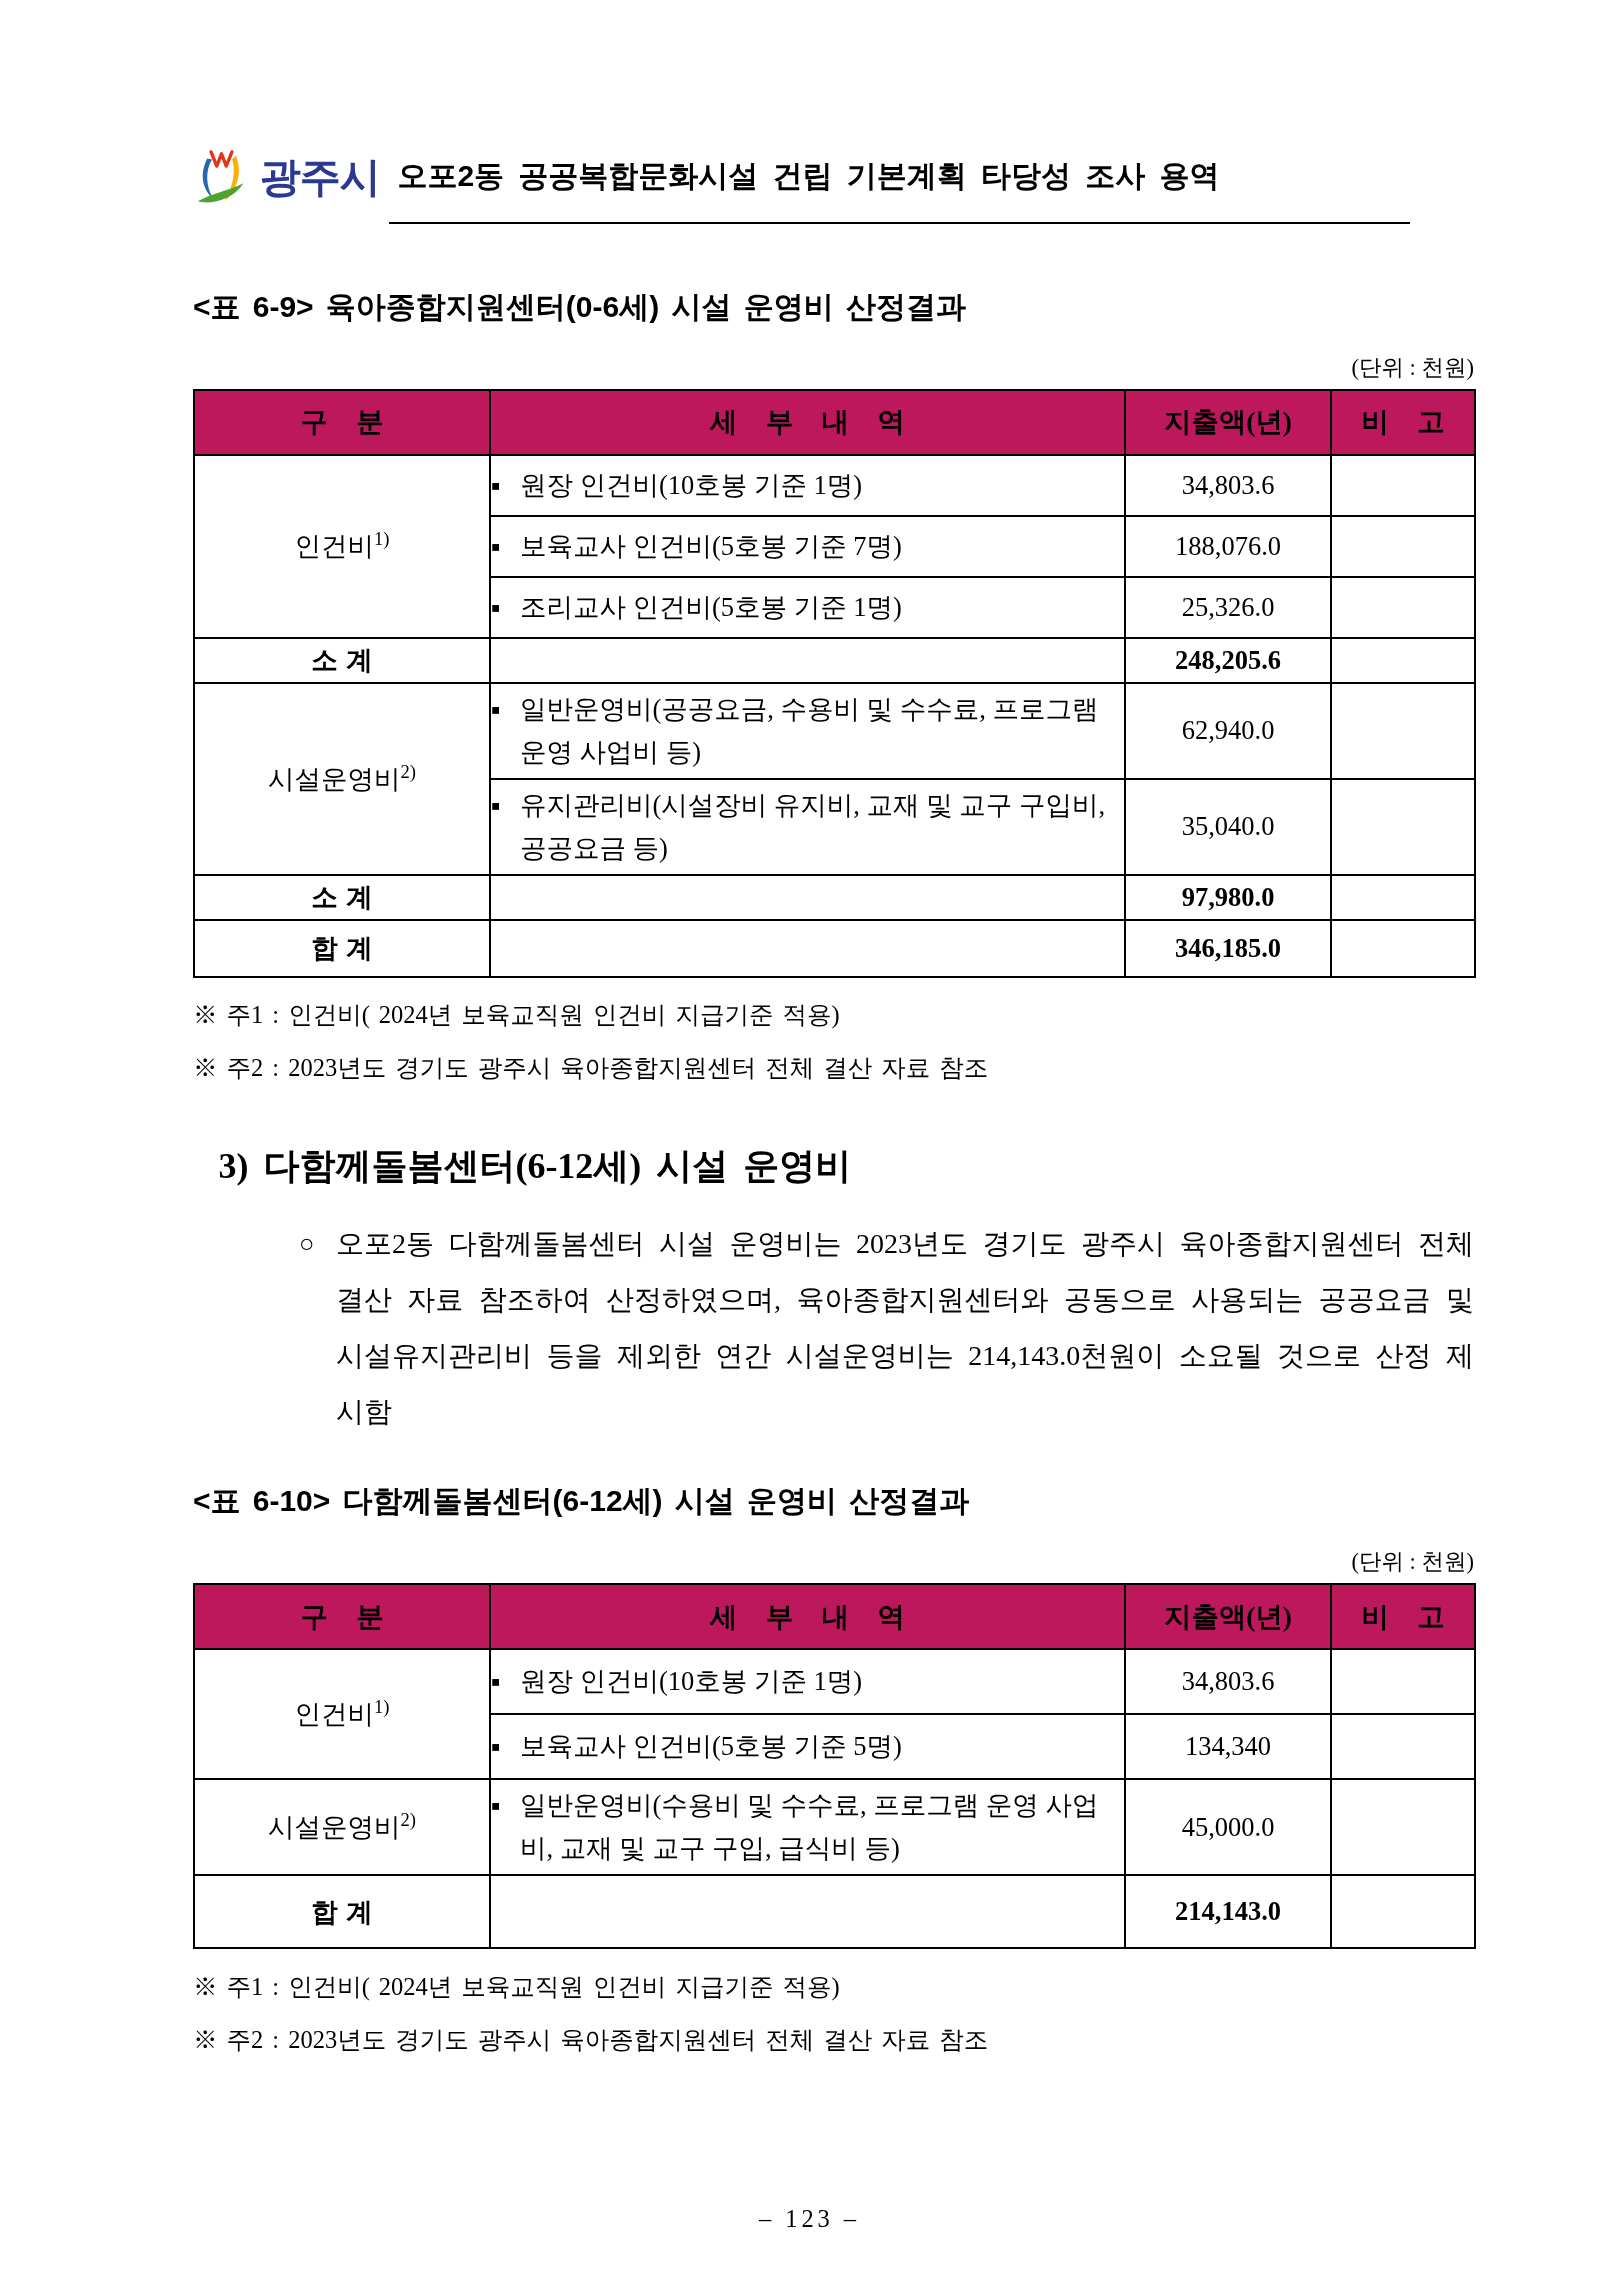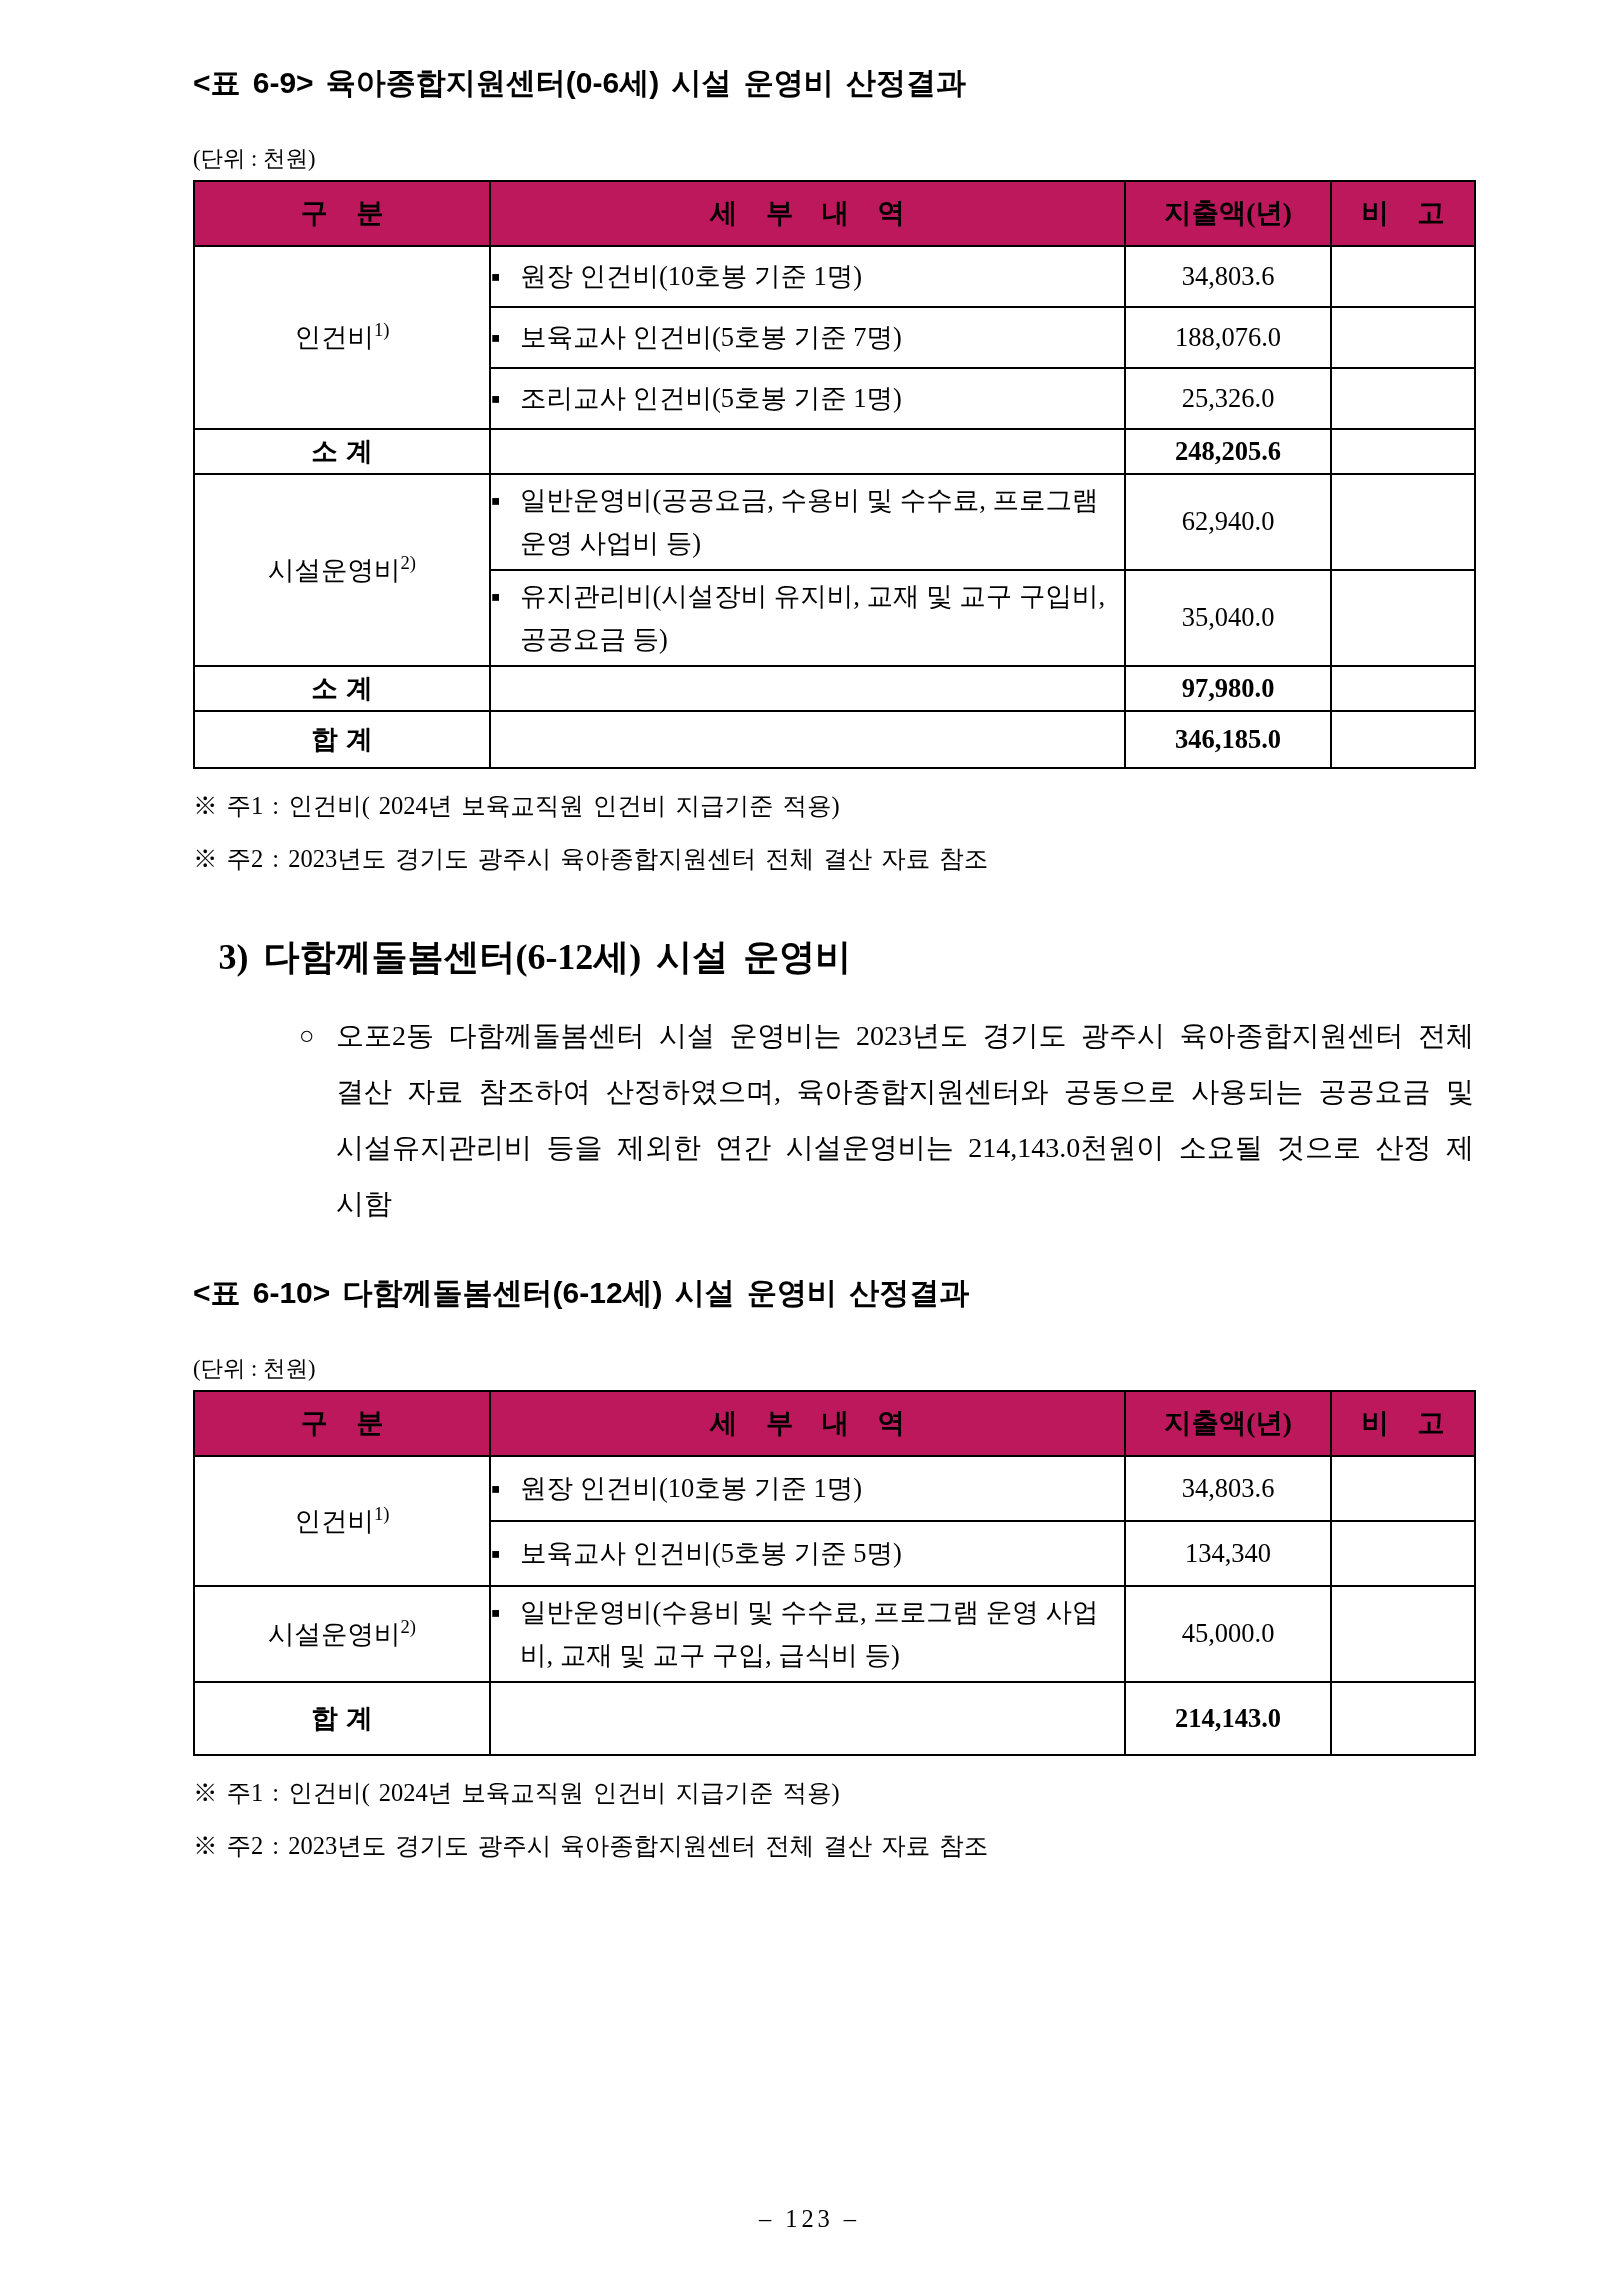--- a/index.html
+++ b/index.html
@@ -28,21 +28,21 @@
     padding-bottom:2px;
   }
   .header-rule{margin-left:196px;width:1021px;border-top:2px solid #000;margin-top:13.7px;}
 
   
   .table-caption{
     margin-top:63px;
     font-family:"Liberation Sans","DejaVu Sans",sans-serif;
     font-weight:bold;font-size:30px;letter-spacing:0;word-spacing:3.9px;
   }
-  .unit-label{margin-top:39px;text-align:left;font-size:22.5px;}
+  .unit-label{margin-top:24px;text-align:right;font-size:22.5px;}
 
   
   table.cost-table{
     margin-top:5.9px;border-collapse:collapse;width:1281px;table-layout:fixed;
     border:2.9px solid #000;
     font-size:26.5px;
   }
   table.cost-table col.c1{width:296px;}
   table.cost-table col.c2{width:635px;}
   table.cost-table col.c3{width:206px;}
@@ -93,20 +93,35 @@
     position:absolute;left:0;right:0;top:2205px;
     text-align:center;font-size:24.5px;letter-spacing:3.9px;
   }
 </style>
 </head>
 <body>
 
 <div class="page">
   <div class="content">
 
+    <div class="doc-header">
+      <div class="header-row">
+        <div class="logo">
+          <svg width="57" height="61" viewBox="0 0 60 64">
+            <path d="M19 5 L25 20 L30 7 L35 20 L41 5" fill="none" stroke="#e63312" stroke-width="3.5" stroke-linecap="round" stroke-linejoin="round"></path>
+            <path d="M15 12 C7 28 9 44 22 55 C13 42 13 24 20 13 Z" fill="#2767b0"></path>
+            <path d="M45 9 C52 25 48 44 33 57 C43 42 45 22 41 13 Z" fill="#f9b000"></path>
+            <path d="M5 57 C19 49 37 46 53 38 C43 55 19 61 5 57 Z" fill="#4ca32e"></path>
+          </svg>
+          <span class="logo-text">광주시</span>
+        </div>
+        <span class="report-title">오포2동 공공복합문화시설 건립 기본계획 타당성 조사 용역</span>
+      </div>
+      <div class="header-rule"></div>
+    </div>
 
     <div class="table-caption">&lt;표 6-9&gt; 육아종합지원센터(0-6세) 시설 운영비 산정결과</div>
     <div class="unit-label">(단위 : 천원)</div>
 
     <table class="cost-table">
       <colgroup>
           <col class="c1">
           <col class="c2">
           <col class="c3">
           <col class="c4">

